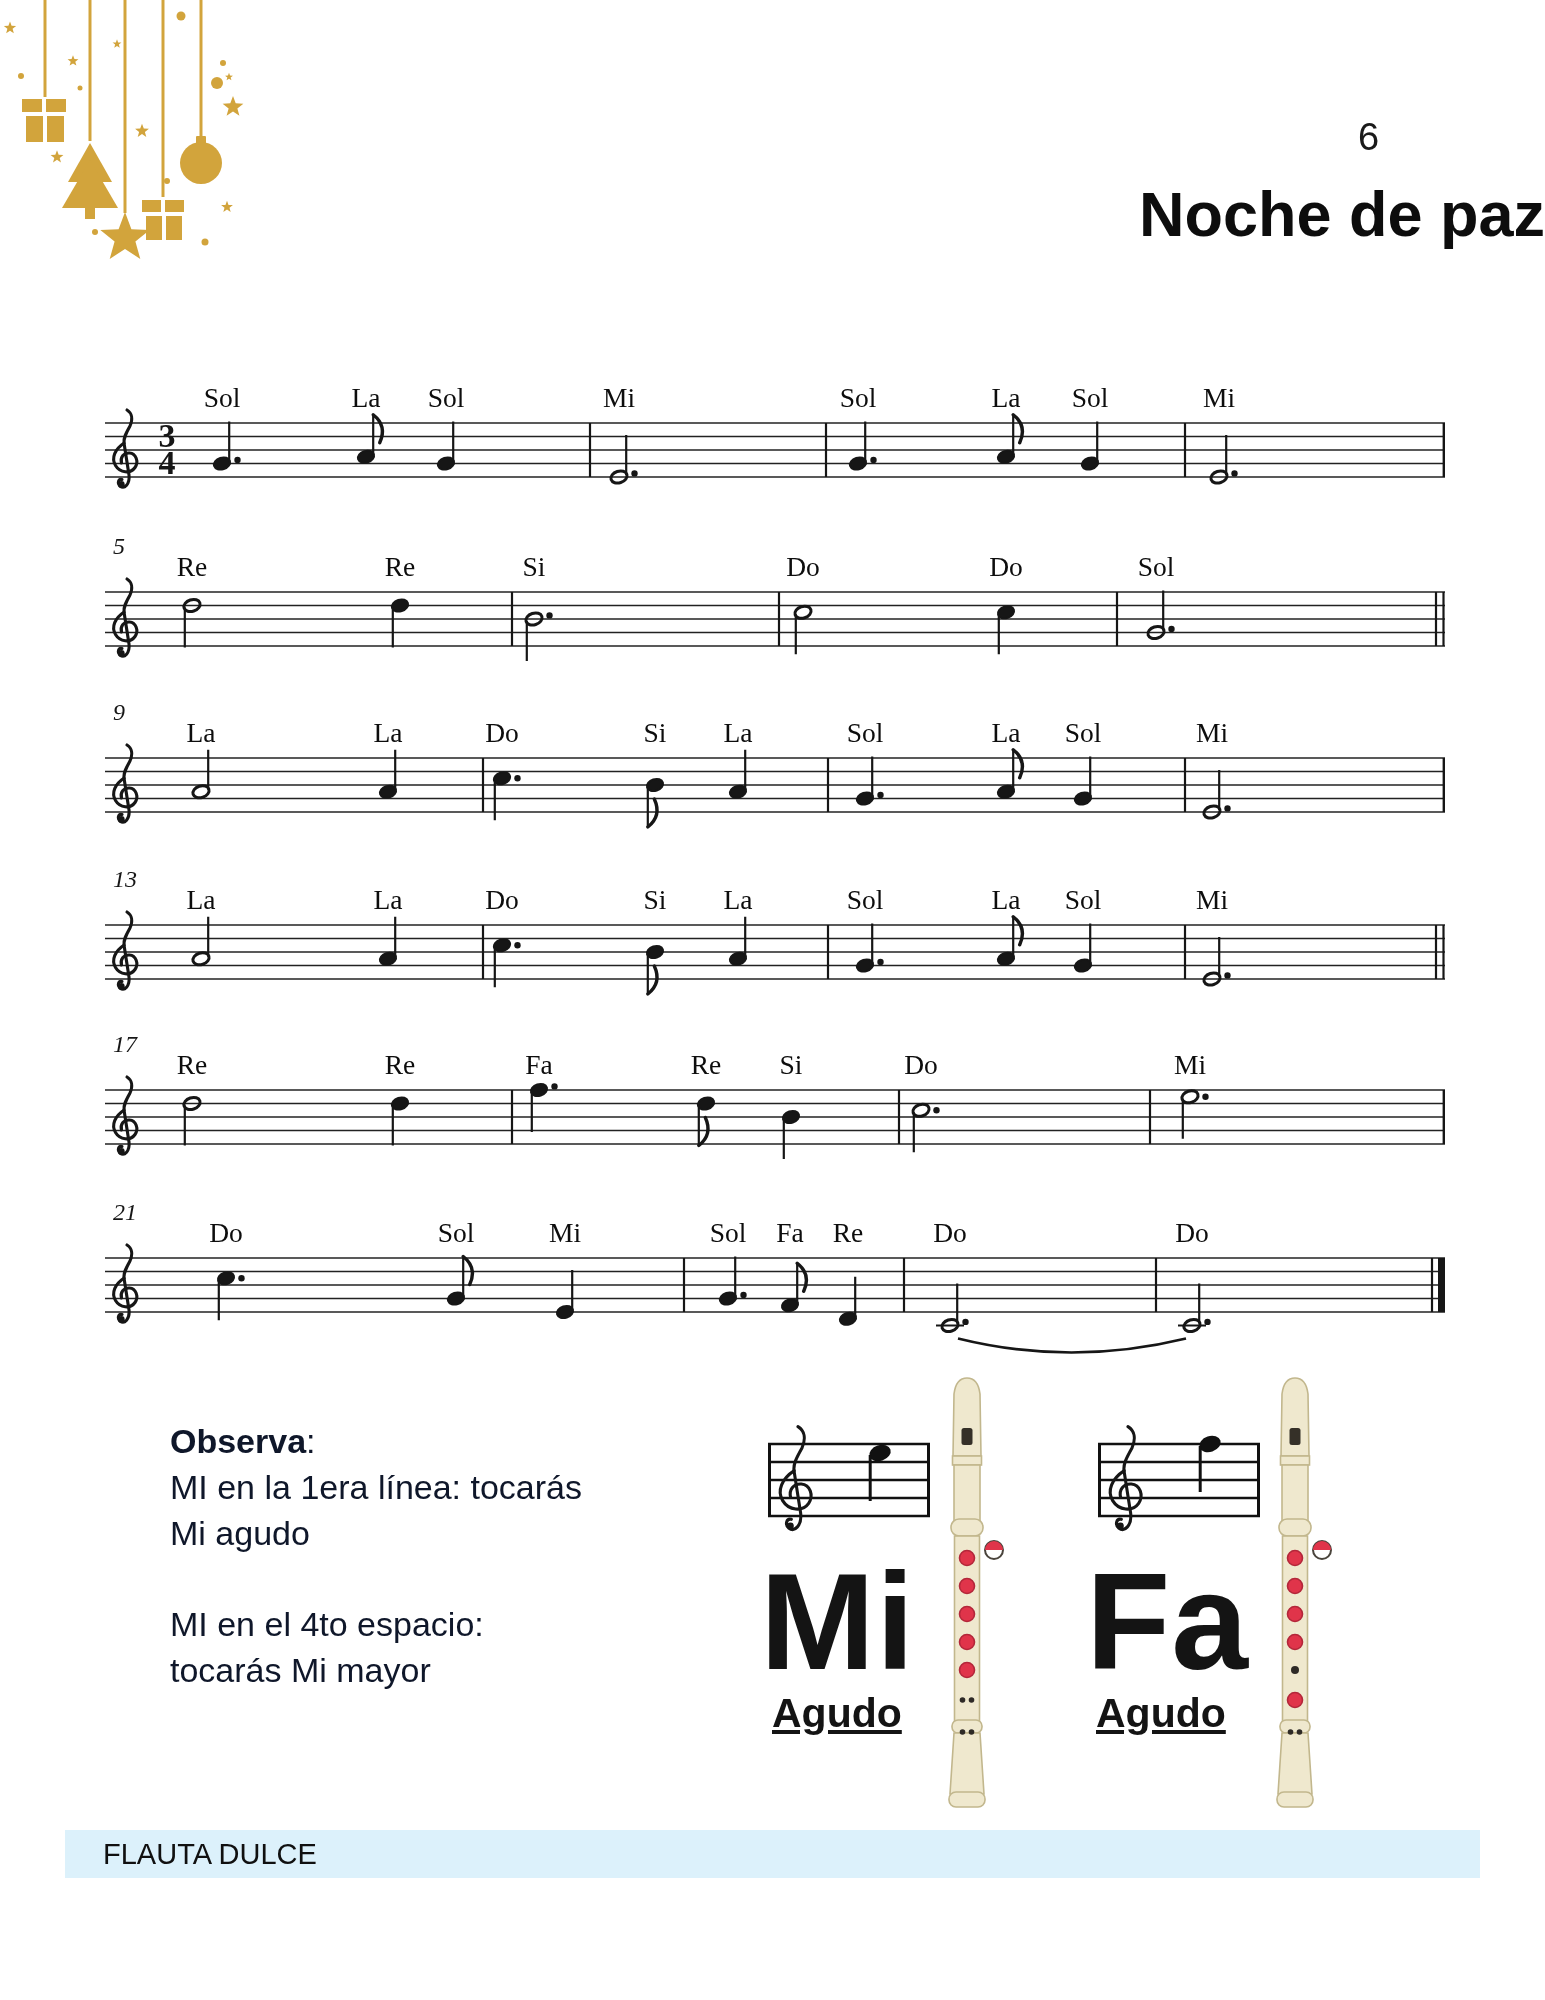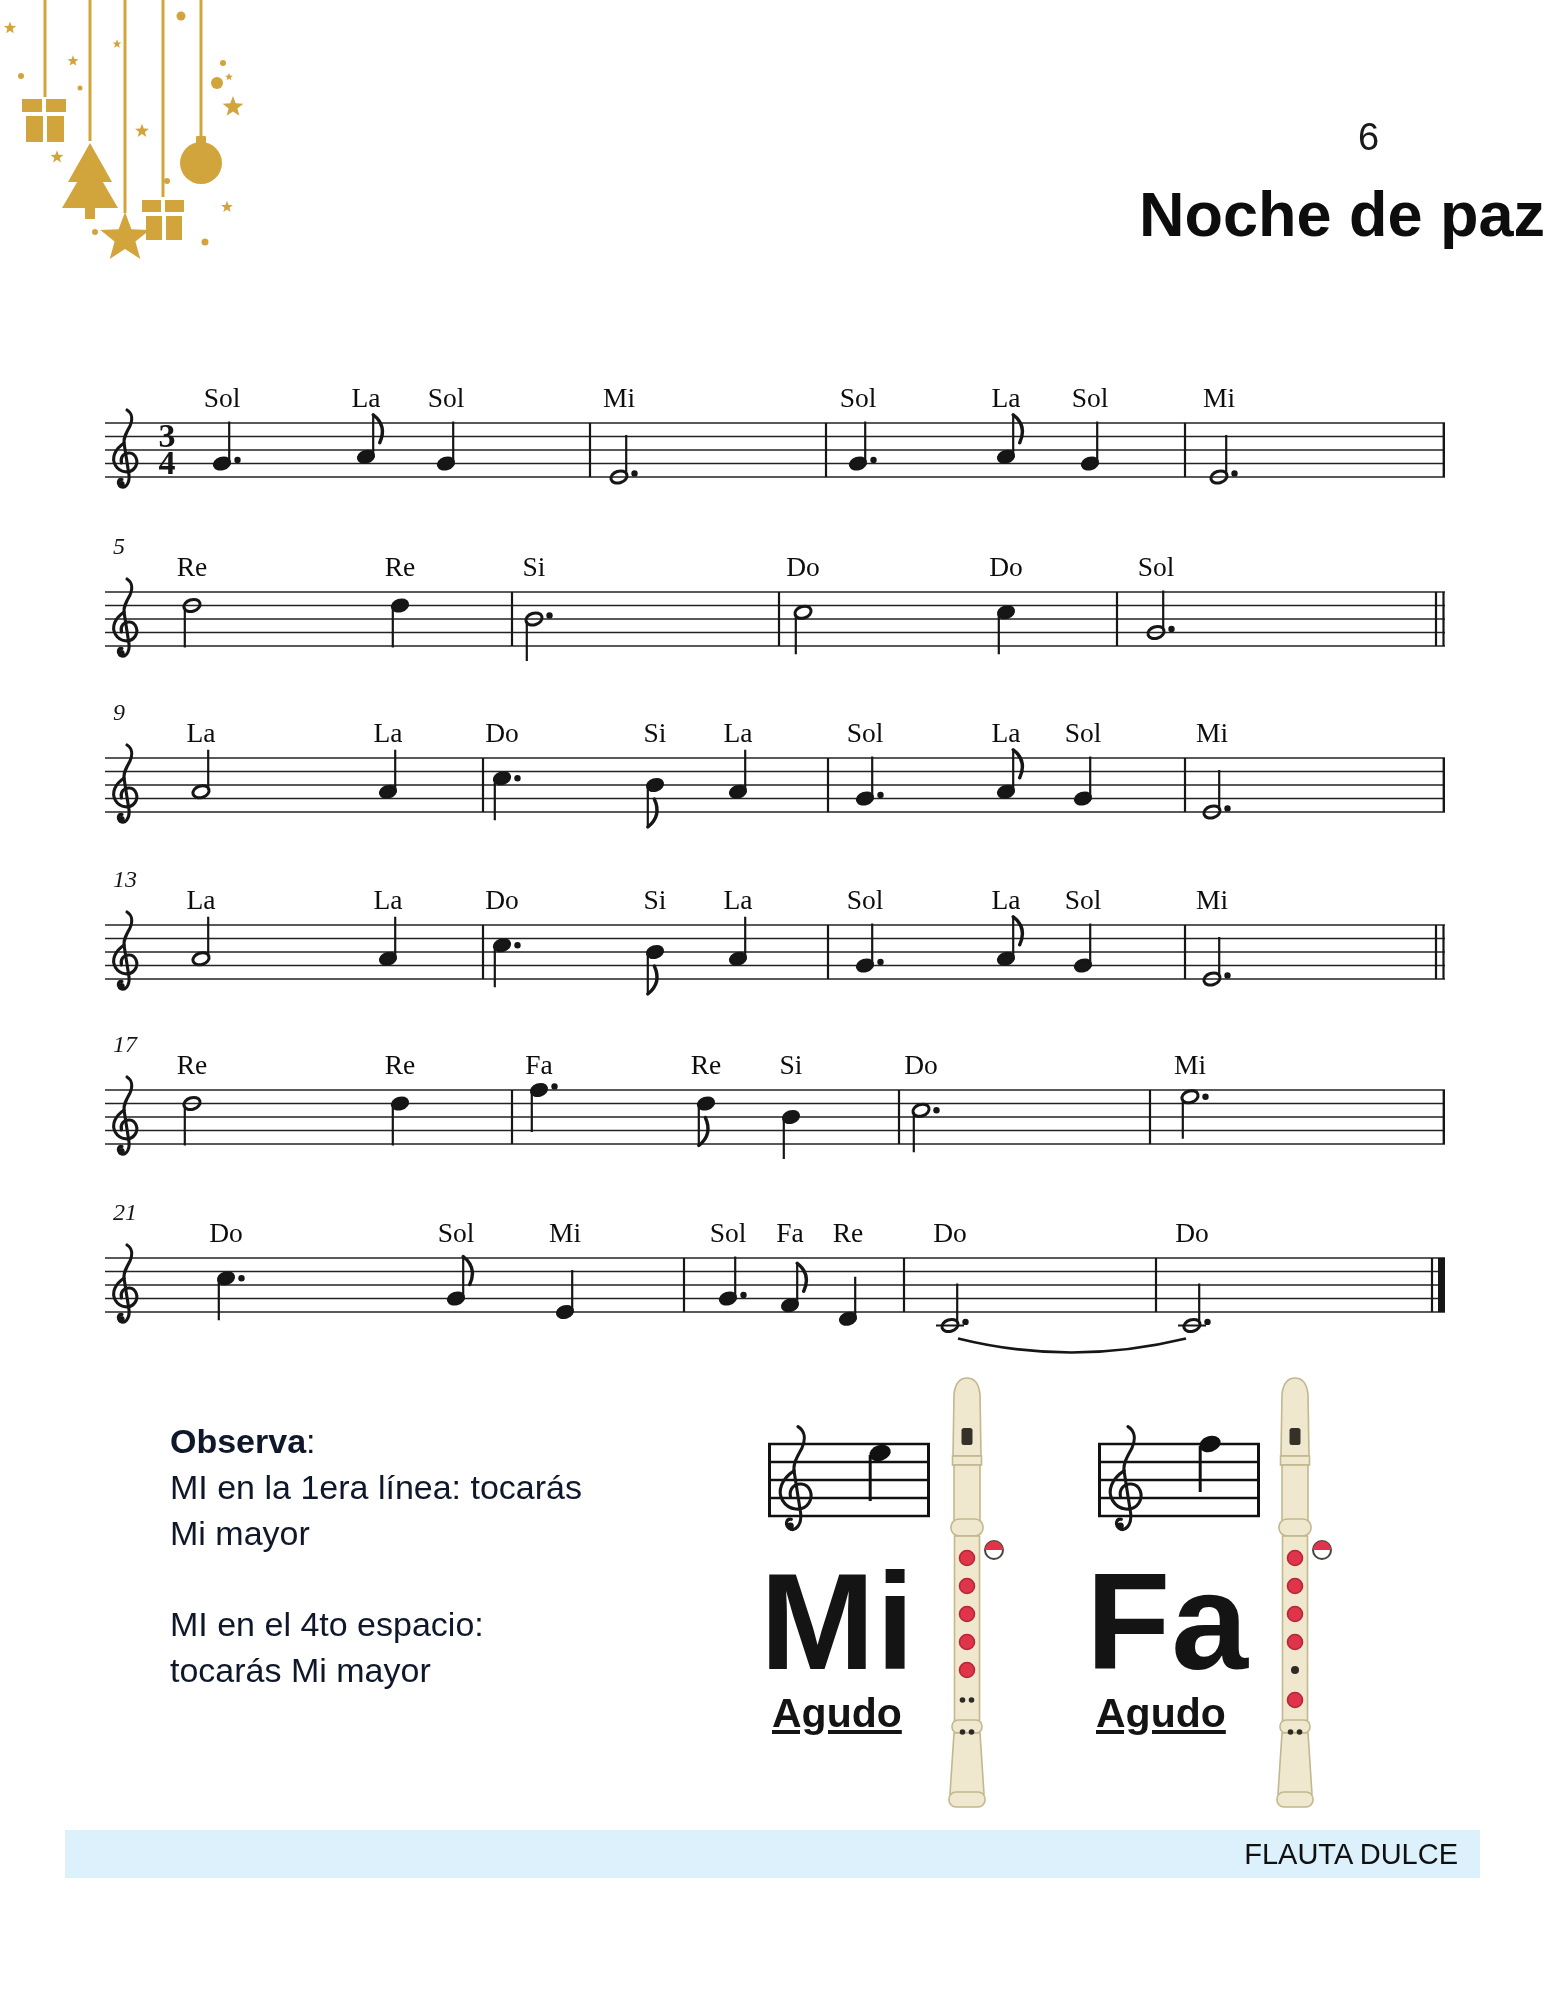--- a/index.html
+++ b/index.html
@@ -12,21 +12,21 @@
   .subtitle b{font-weight:bold;}
   #score-svg{position:absolute;left:0;top:380px;}
   #decor-svg{position:absolute;left:0;top:0;}
   #diagram-svg{position:absolute;left:0;top:1370px;}
   .observa{position:absolute;left:170px;top:1418px;width:460px;font-size:34px;line-height:1.36;color:#0f172a;}
   .observa .head{font-weight:bold;}
   .observa .gap{height:44px;}
   .big-note{position:absolute;font-size:138px;font-weight:bold;line-height:1;color:#141414;letter-spacing:1px;}
   .agudo{position:absolute;font-size:41px;font-weight:bold;color:#141414;text-decoration:underline;}
   .footer-band{position:absolute;left:65px;top:1830px;width:1415px;height:48px;
-       display:flex;align-items:center;justify-content:flex-end;box-sizing:border-box;
+       display:flex;align-items:center;justify-content:flex-start;box-sizing:border-box;
        padding:0 22px 0 38px;font-size:29px;color:#101010;}
   .footer-band a{color:#101010;text-decoration:underline;}
 </style>
 </head>
 <body>
 
 <div class="page">
 
   <svg id="decor-svg" width="260" height="270" viewBox="0 0 260 270">
       <g fill="#D2A43C" stroke="none">
@@ -378,21 +378,21 @@
         <circle cx="1207.5" cy="941.9" r="3.2" fill="#161616"></circle>
         <text x="1192" y="862" text-anchor="middle" font-family="Liberation Serif, serif" font-size="27.5" fill="#0d0d0d">Do</text>
         <path d="M958 958.5 Q 1071 986.5 1186 958.5" fill="none" stroke="#161616" stroke-width="2.6"></path>
       </g>
     </svg>
 
   <div class="observa">
     <div><span class="head">Observa</span><span>:</span></div>
     <div id="observa-lines">
         <div>MI en la 1era línea: tocarás</div>
-        <div>Mi mayor</div>
+        <div>Mi agudo</div>
         <div class="gap"></div>
         <div>MI en el 4to espacio:</div>
         <div>tocarás Mi mayor</div>
       </div>
   </div>
 
   <svg id="diagram-svg" width="1545" height="460" viewBox="0 0 1545 460">
       <g>
         <line x1="768" y1="74" x2="930" y2="74" stroke="#111" stroke-width="2.6"></line>
         <line x1="768" y1="92" x2="930" y2="92" stroke="#111" stroke-width="2.6"></line>

